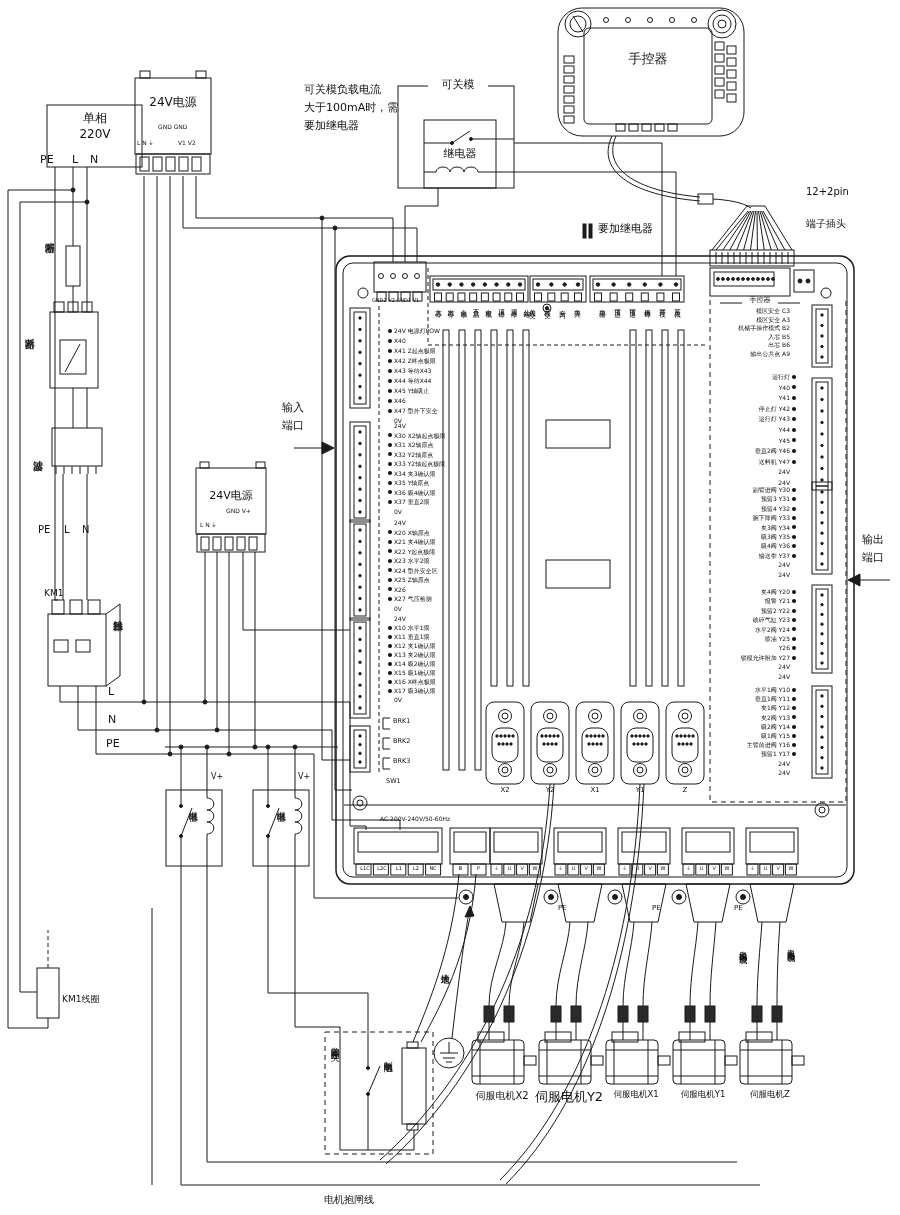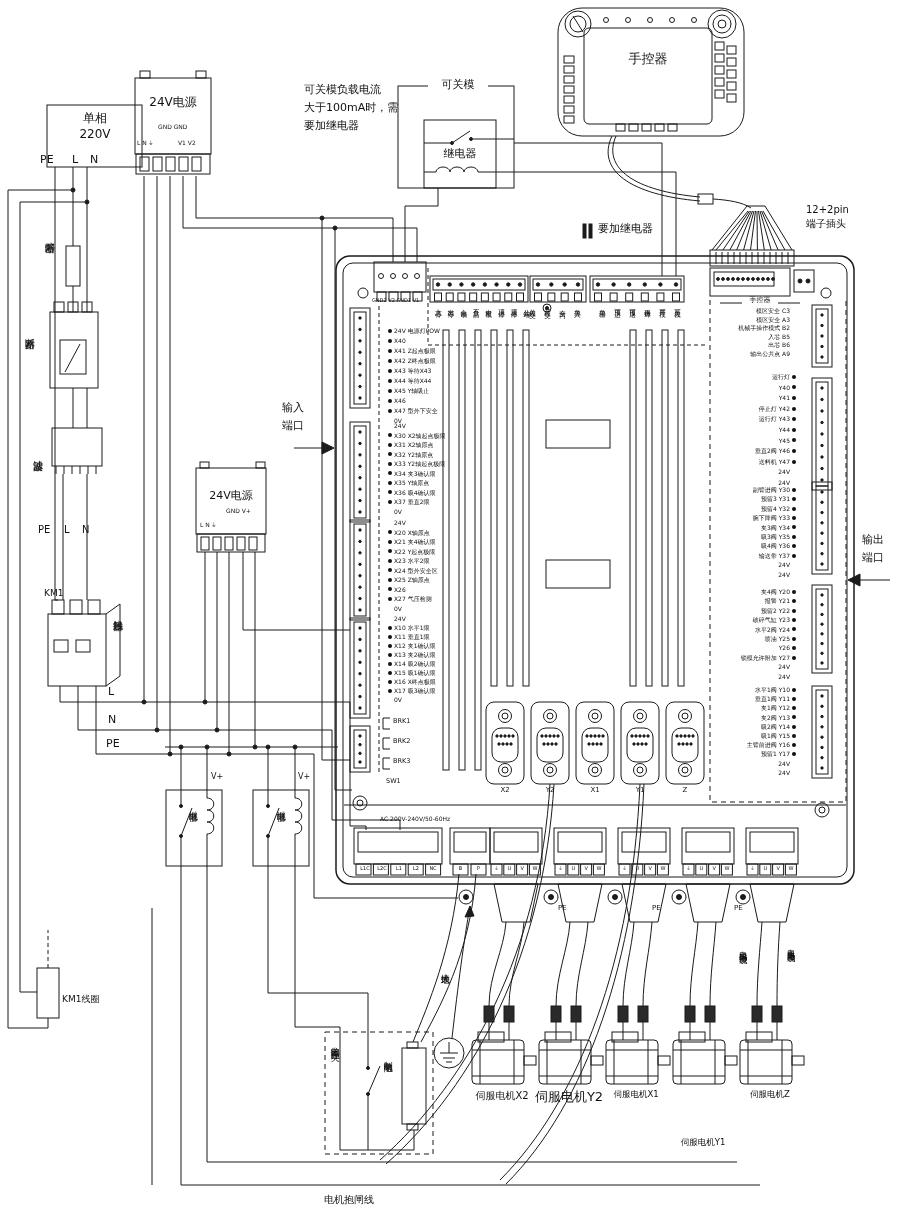--- a/index.html
+++ b/index.html
@@ -619,21 +619,21 @@
 <div class="lbl" style="left:178px;top:140px;font-size:6px;">V1 V2</div>
 <div class="lbl ctr" style="left:200px;top:490px;width:62px;font-size:11px;">24V电源</div>
 <div class="lbl" style="left:226px;top:508px;font-size:6px;">GND V+</div>
 <div class="lbl" style="left:200px;top:522px;font-size:6px;">L N ⏚</div>
 <div class="lbl" style="left:304px;top:84px;font-size:11px;">可关模负载电流</div>
 <div class="lbl" style="left:304px;top:102px;font-size:11px;">大于100mA时，需</div>
 <div class="lbl" style="left:304px;top:120px;font-size:11px;">要加继电器</div>
 <div class="lbl ctr bgw" style="left:428px;top:79px;width:56px;font-size:11px;">可关模</div>
 <div class="lbl ctr" style="left:436px;top:148px;width:48px;font-size:11px;">继电器</div>
 <div class="lbl ctr" style="left:608px;top:52px;width:80px;font-size:13px;">手控器</div>
-<div class="lbl" style="left:806px;top:204px;font-size:10px;text-align:right;">12+2pin</div>
+<div class="lbl" style="left:806px;top:186px;font-size:10px;text-align:right;">12+2pin</div>
 <div class="lbl" style="left:806px;top:218px;font-size:10px;">端子插头</div>
 <div class="lbl bgw" style="left:596px;top:223px;font-size:11px;">要加继电器</div>
 <div class="lbl" style="left:282px;top:402px;font-size:11px;">输入</div>
 <div class="lbl" style="left:282px;top:420px;font-size:11px;">端口</div>
 <div class="lbl" style="left:862px;top:534px;font-size:11px;">输出</div>
 <div class="lbl" style="left:862px;top:552px;font-size:11px;">端口</div>
 <div class="lbl ctr" style="left:742px;top:296px;width:36px;font-size:7px;">手控器</div>
 <div class="lbl" style="left:380px;top:816px;font-size:6px;">AC 200V-240V/50-60Hz</div>
 <div class="lbl" style="left:372px;top:298px;font-size:5px;">GND2 V2 GND1 V1</div>
 <div class="lbl" style="left:386px;top:778px;font-size:6.5px;">SW1</div>
@@ -787,16 +787,16 @@
     <div class="lbl ctr" style="left: 747px; top: 866px; width: 11px; font-size: 5px;">⏚</div>
     <div class="lbl ctr" style="left: 759.8px; top: 866px; width: 11px; font-size: 5px;">U</div>
     <div class="lbl ctr" style="left: 772.6px; top: 866px; width: 11px; font-size: 5px;">V</div>
     <div class="lbl ctr" style="left: 785.4px; top: 866px; width: 11px; font-size: 5px;">W</div>
     <div class="lbl" style="left: 558px; top: 904px; font-size: 7px;">PE</div>
     <div class="lbl" style="left: 652px; top: 904px; font-size: 7px;">PE</div>
     <div class="lbl" style="left: 734px; top: 904px; font-size: 7px;">PE</div>
     <div class="lbl ctr" style="left: 462px; top: 1090px; width: 80px; font-size: 10px;">伺服电机X2</div>
     <div class="lbl ctr" style="left: 529px; top: 1090px; width: 80px; font-size: 13px;">伺服电机Y2</div>
     <div class="lbl ctr" style="left: 596px; top: 1090px; width: 80px; font-size: 8.5px;">伺服电机X1</div>
-    <div class="lbl ctr" style="left: 663px; top: 1090px; width: 80px; font-size: 8.5px; margin-top: 48px;">伺服电机Y1</div>
+    <div class="lbl ctr" style="left: 663px; top: 1090px; width: 80px; font-size: 8.5px;">伺服电机Y1</div>
     <div class="lbl ctr" style="left: 730px; top: 1090px; width: 80px; font-size: 8.5px;">伺服电机Z</div>
 
 </div>
 
 </body></html>

